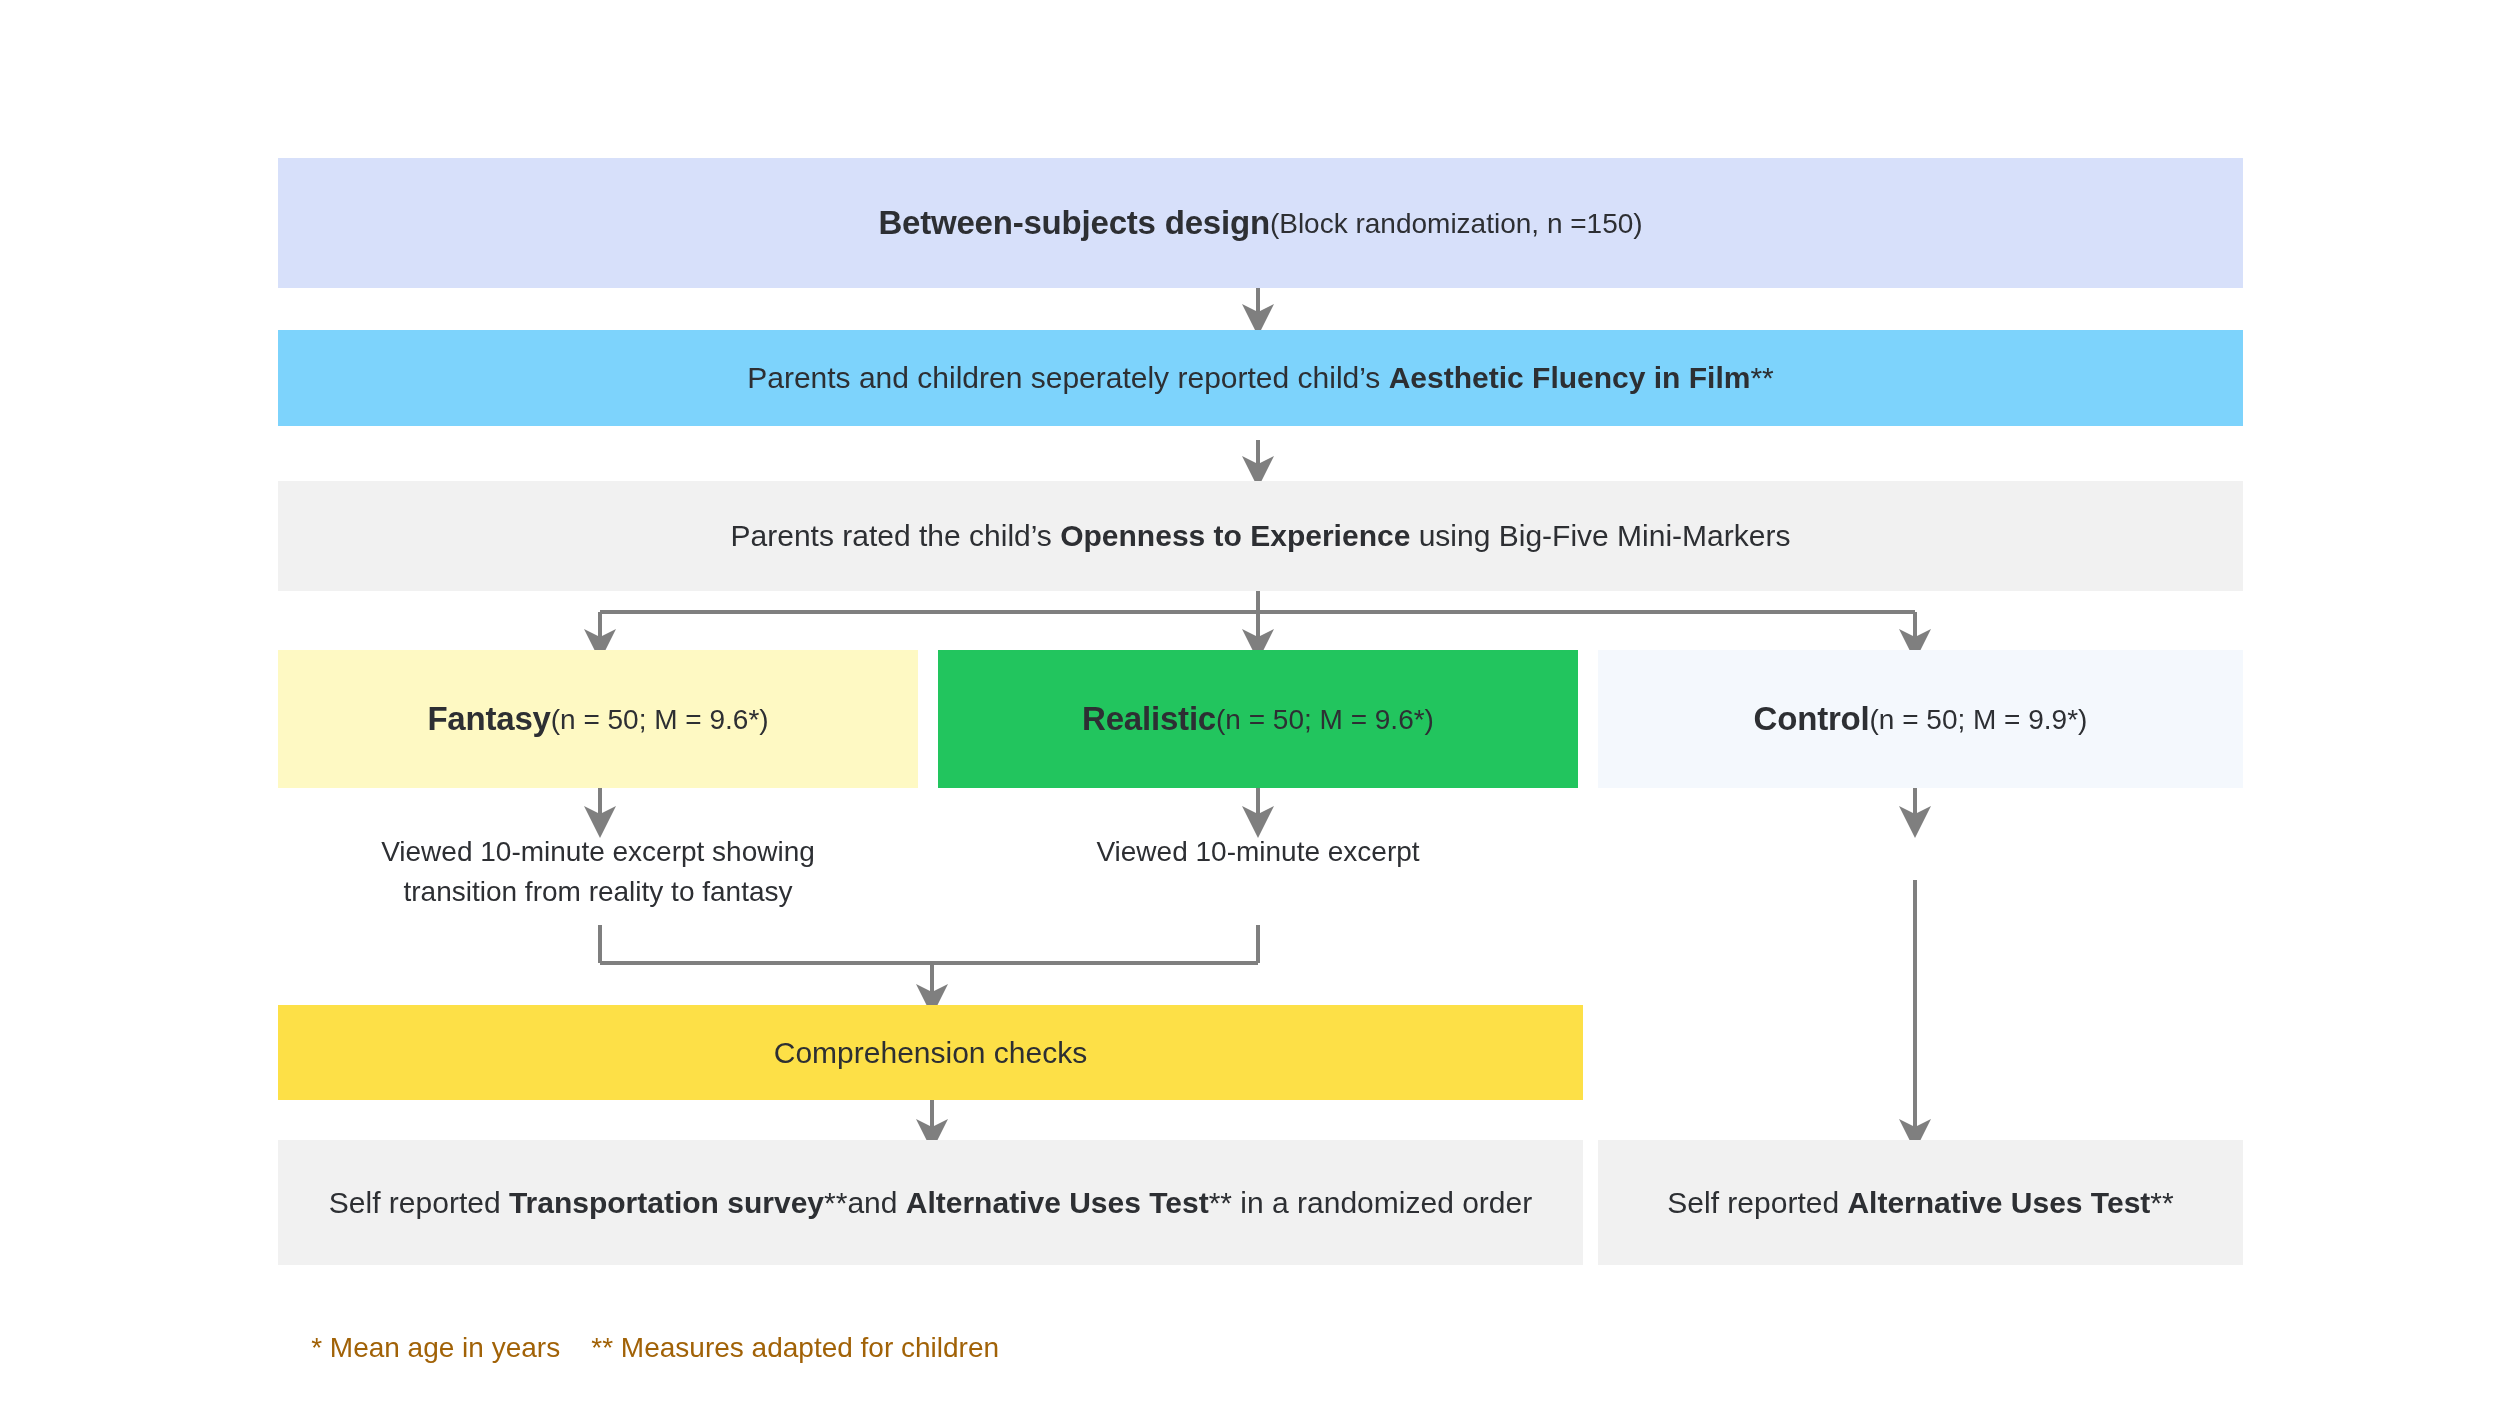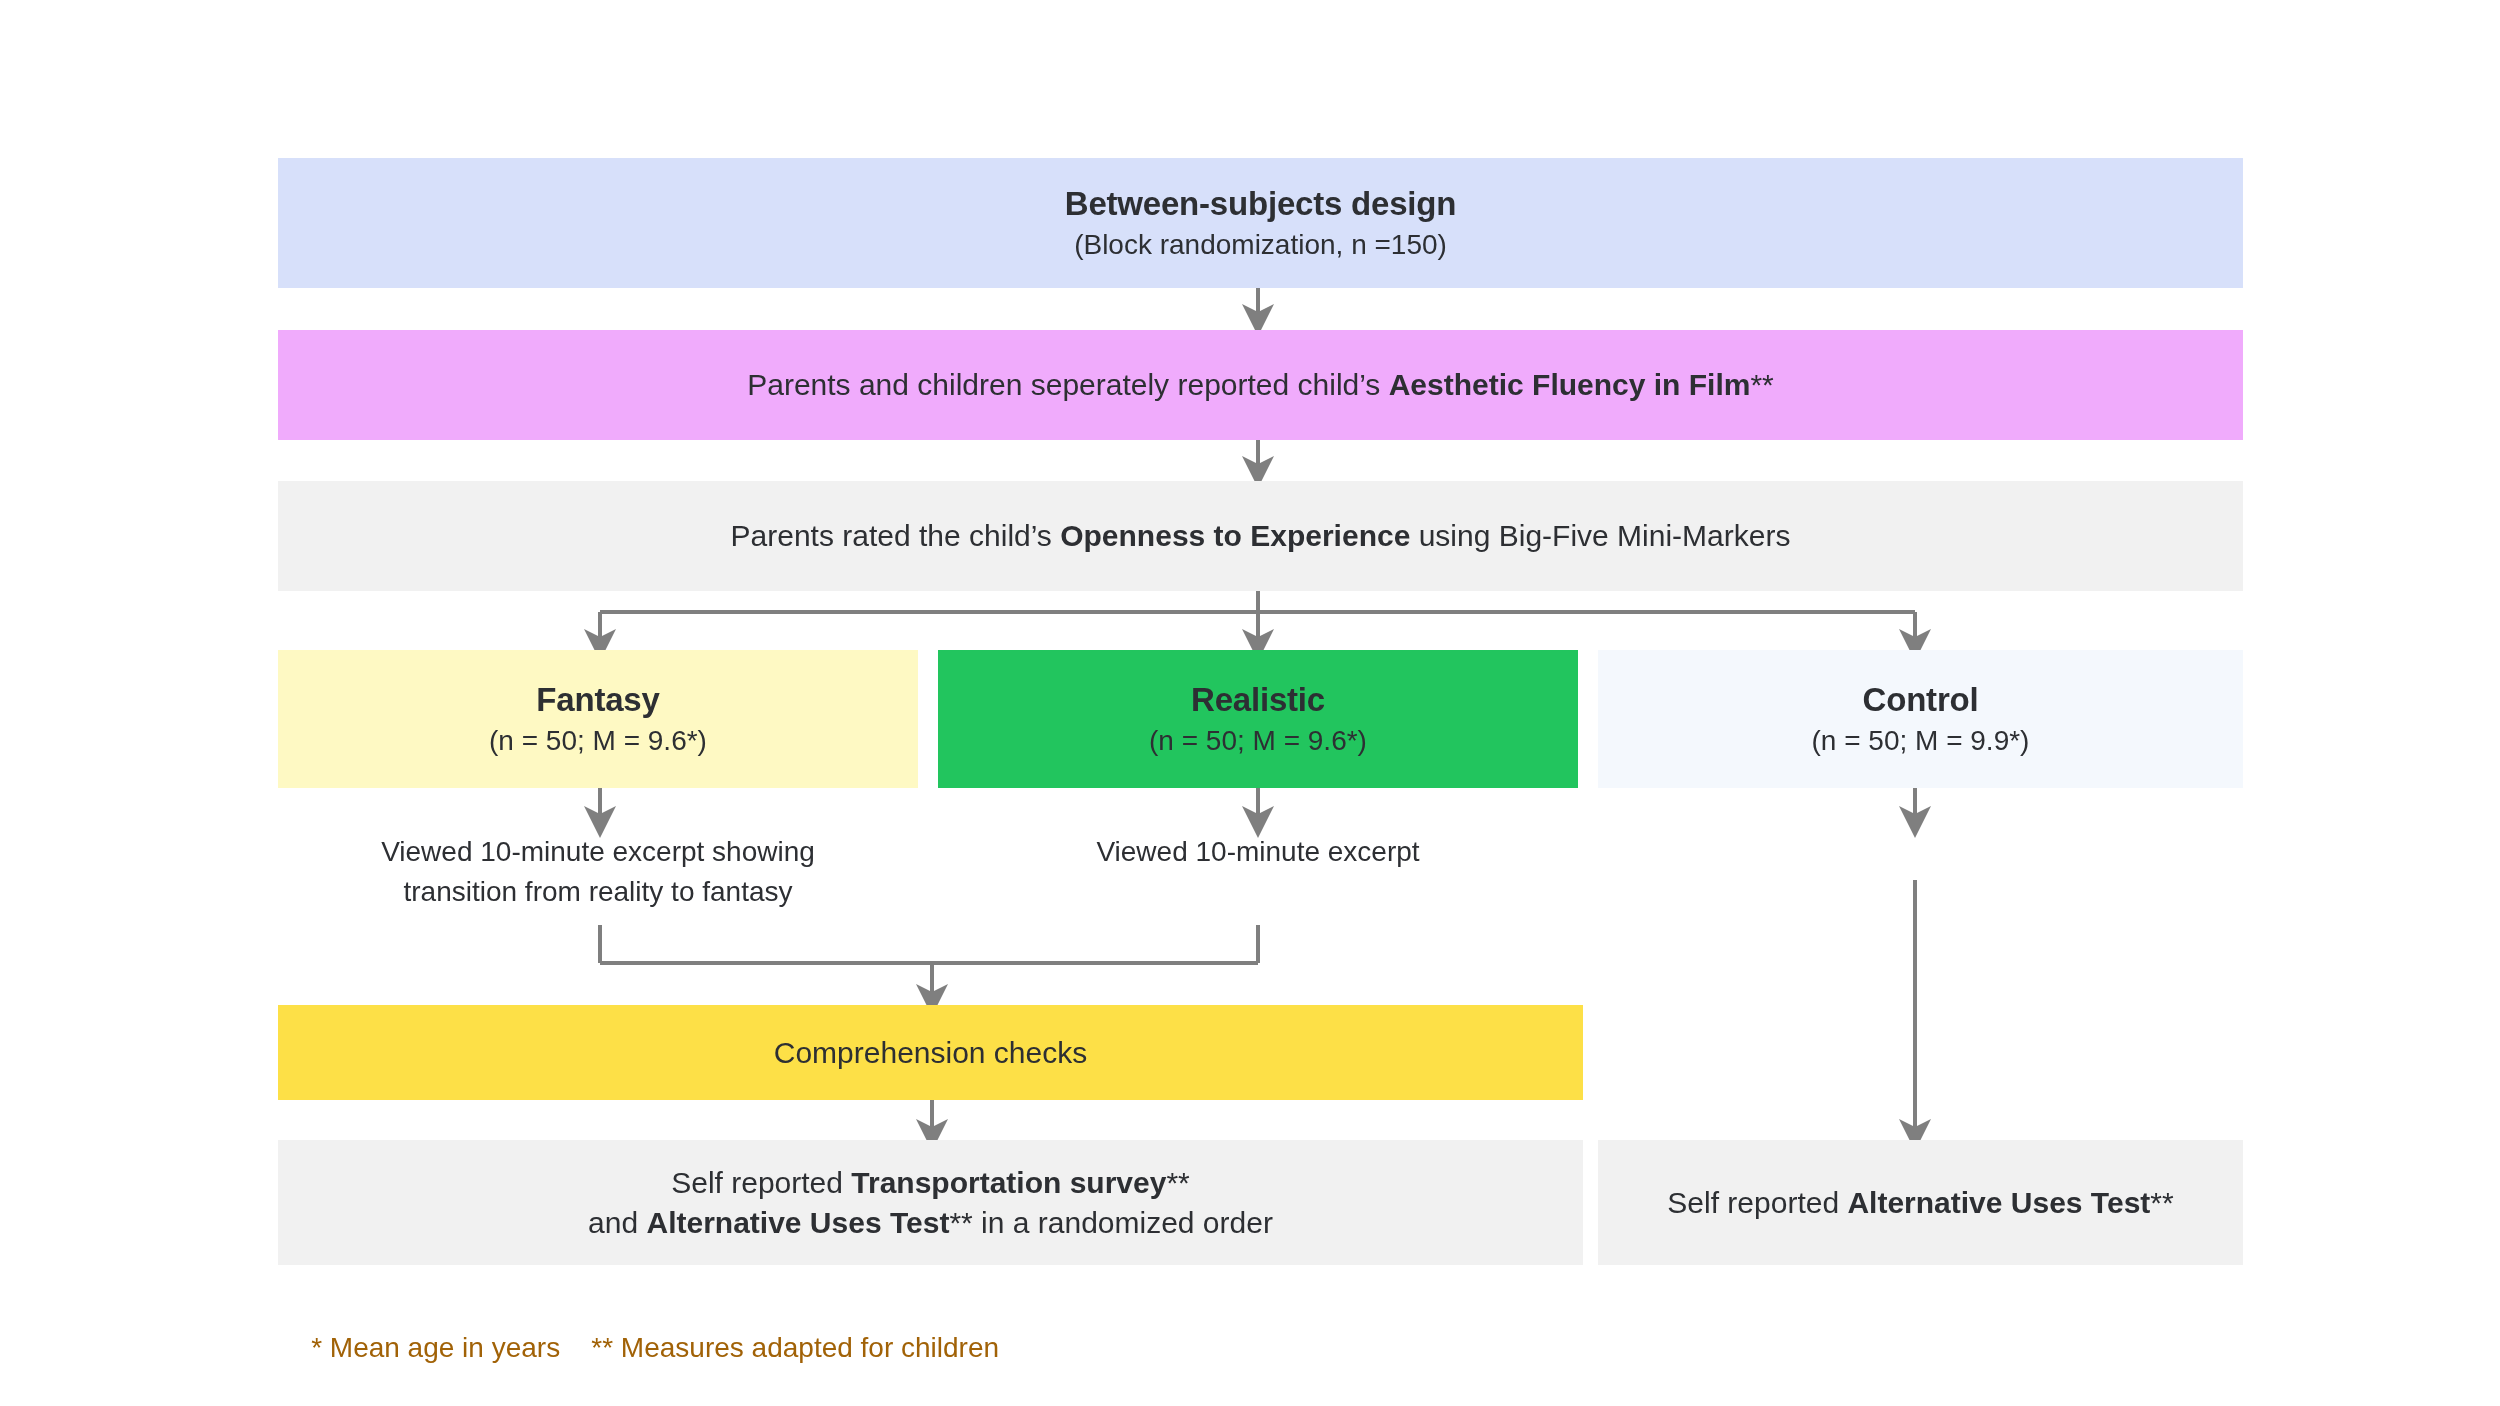--- a/index.html
+++ b/index.html
@@ -18,21 +18,21 @@
   #flow {
     position: relative;
     width: 2500px;
     height: 1406px;
   }
 
   .box {
     position: absolute;
     box-sizing: border-box;
     display: flex;
-    flex-direction: column;
+    flex-direction: row;
     align-items: center;
     justify-content: center;
     text-align: center;
     line-height: 1.32;
   }
 
   .box-title {
     font-weight: bold;
     font-size: 33px;
     letter-spacing: -0.2px;
@@ -111,21 +111,21 @@
 
       <line x1="1915" y1="880" x2="1915" y2="1135" marker-end="url(#arr)"></line>
     </g>
   </svg>
 
   <div class="box" style="left:278px; top:158px; width:1965px; height:130px; background:#d7e0fa;">
     <div class="box-title">Between-subjects design</div>
     <div class="box-sub">(Block randomization, n =150)</div>
   </div>
 
-  <div class="box" style="left:278px; top:330px; width:1965px; height:110px; background:#f0abfc;">
+  <div class="box" style="left:278px; top:330px; width:1965px; height:96px; background:#7dd3fc;">
     <div class="box-line">
       <span>Parents and children seperately reported child’s </span><b>Aesthetic Fluency in Film</b><span>**</span>
     </div>
   </div>
 
   <div class="box" style="left:278px; top:481px; width:1965px; height:110px; background:#f1f1f1;">
     <div class="box-line">
       <span>Parents rated the child’s </span><b>Openness to Experience</b><span> using Big-Five Mini-Markers</span>
     </div>
   </div>

